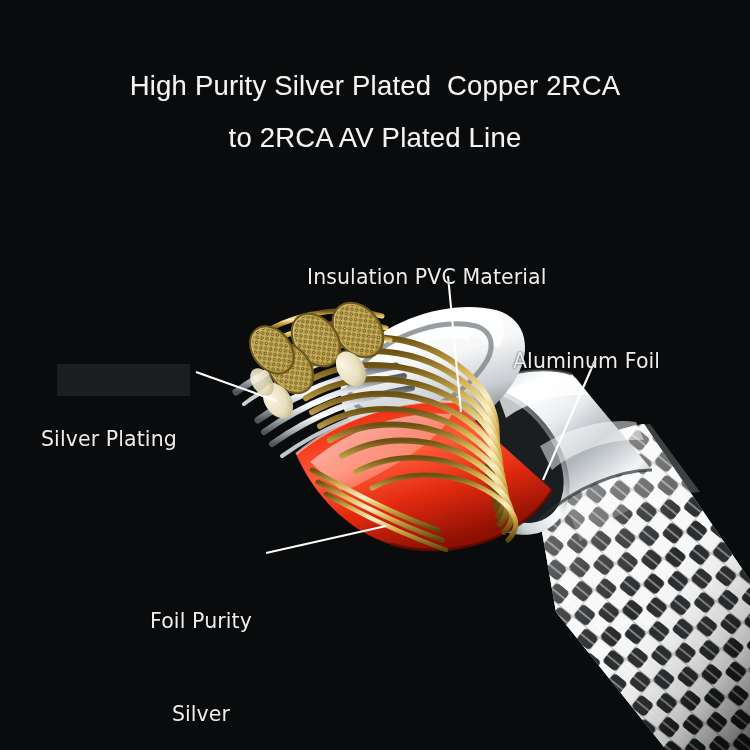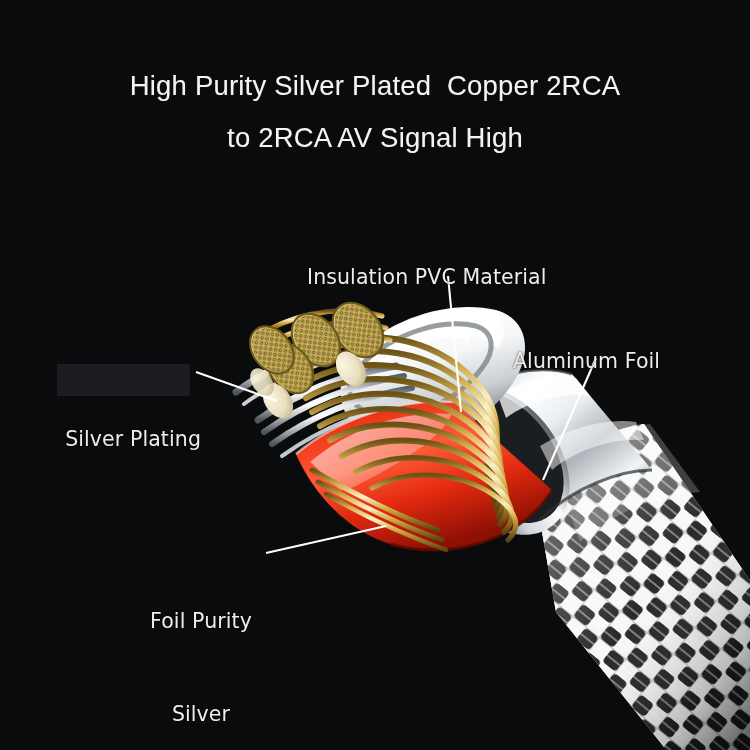--- a/index.html
+++ b/index.html
@@ -26,21 +26,21 @@
     position:absolute;color:#ededed;
     font-family:"DejaVu Sans", sans-serif;
     font-size:20.5px;font-weight:400;line-height:30px;
     white-space:pre;letter-spacing:.1px;
     text-shadow:0 0 2px rgba(0,0,0,.9);
     margin-top:24px;
   }
   .label.two{line-height:31px;}
   .lbl-insulation{left:307px;top:238px;}
   .lbl-aluminum{left:513px;top:322px;}
-  .lbl-silver{left:41px;top:338px;text-align:right;width:160px;}
+  .lbl-silver{left:41px;top:338px;text-align:left;width:160px;}
   .lbl-copper{left:139px;top:520px;text-align:center;width:124px;}
   .wm-box{
     position:absolute;left:57px;top:364px;width:133px;height:32px;
     background:#1b1d20;border-radius:1px;
   }
 
   svg.overlay{position:absolute;left:0;top:0;width:750px;height:750px;
     pointer-events:none;overflow:visible;}
 
   
@@ -303,21 +303,21 @@
 
   <svg class="overlay">
     <line x1="448" y1="276" x2="461" y2="412" stroke="#ffffff" stroke-width="2.1"></line>
     <line x1="596" y1="358" x2="543" y2="480" stroke="#ffffff" stroke-width="2.1"></line>
     <line x1="196" y1="372" x2="277" y2="401" stroke="#ffffff" stroke-width="2.1"></line>
     <line x1="266" y1="553" x2="386" y2="526" stroke="#ffffff" stroke-width="2.1"></line>
   </svg>
 
   <div class="title-block">
     <div class="title-line">High Purity Silver Plated  Copper 2RCA</div>
-    <div class="title-line">to 2RCA AV Signal High</div>
+    <div class="title-line">to 2RCA AV Plated Line</div>
   </div>
 
   <div class="label lbl-insulation">Insulation PVC Material</div>
 
   <div class="label lbl-aluminum">Aluminum Foil</div>
 
   <div class="wm-box"></div>
 
   <div class="label two lbl-silver">
     <div>Silver Plating</div>

